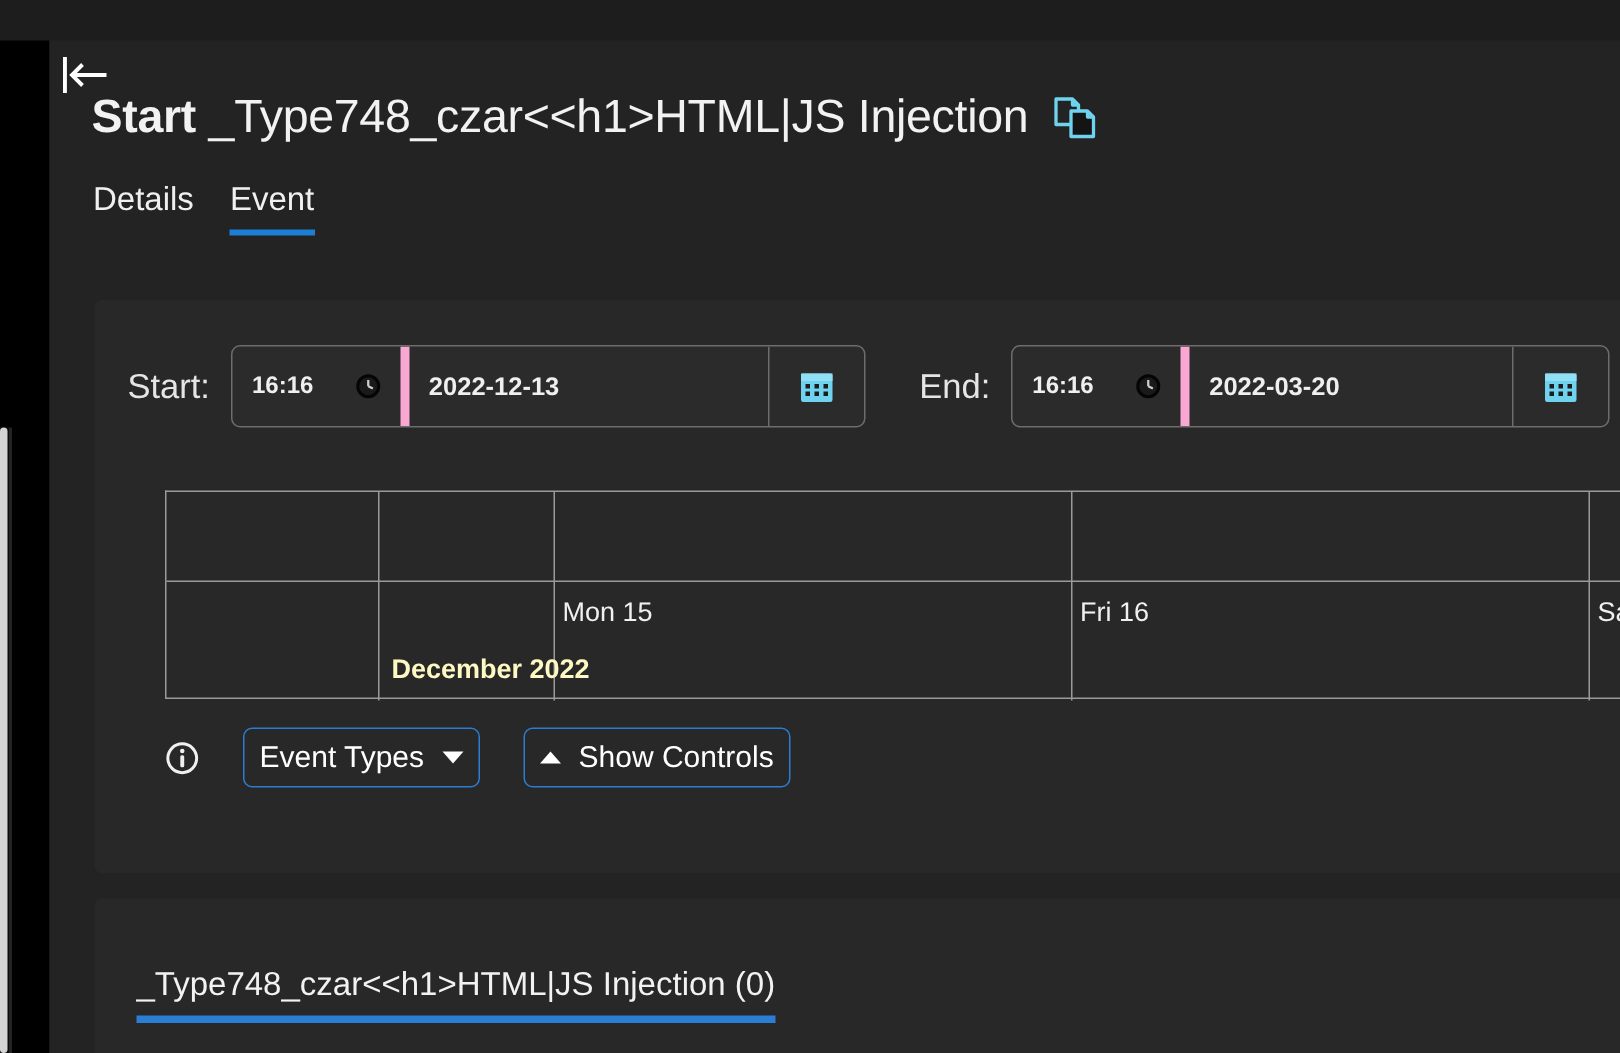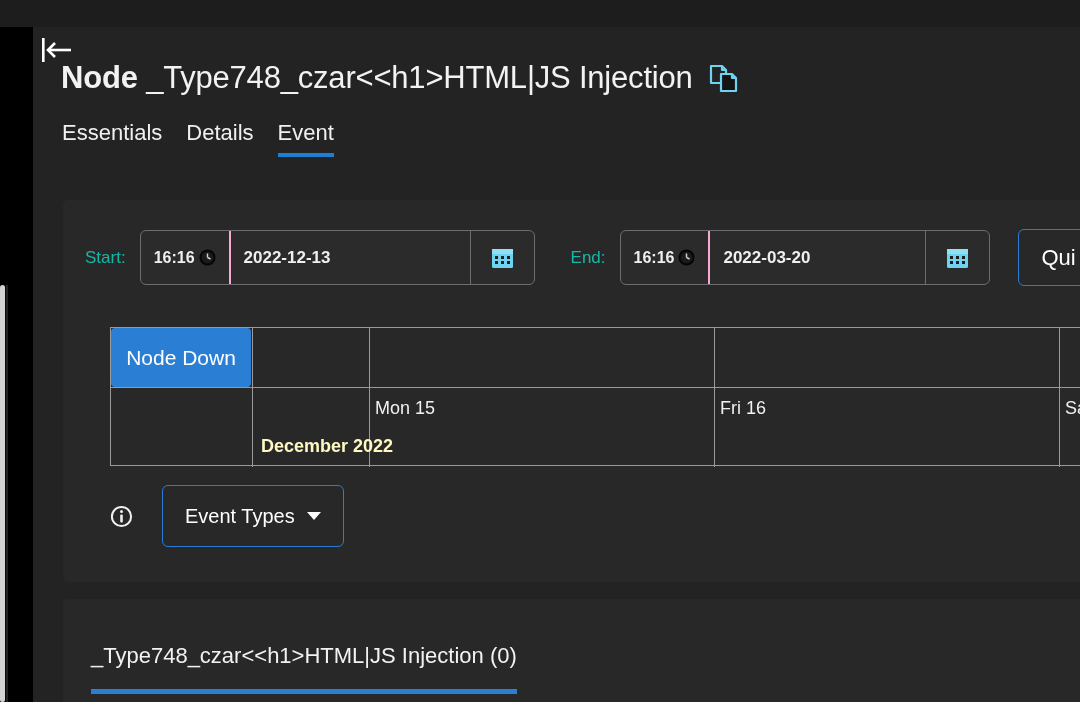--- a/index.html
+++ b/index.html
@@ -74,30 +74,30 @@
   .card {
     position: absolute; left: 30px; top: 173px; width: 1030px; height: 382px;
     background: #282828; border-radius: 5px;
   }
 
   .range-row {
     position: absolute; left: 22px; top: 29px;
     display: flex; align-items: center; gap: 0px; white-space: nowrap;
   }
   .range-label {
-    font-size: 17px; color: #14b8a6; margin-right: 14px;
+    font-size: 23px; color: #e5e5e5; margin-right: 14px;
   }
   .datefield {
     display: flex; align-items: stretch; height: 55px;
     border: 1px solid #6d6d6d; border-radius: 6px; overflow: hidden;
     background: #2b2b2b;
   }
   .df-time {
-    display: flex; align-items: center; gap: 4px;
-    padding: 0 13px; border-right: 2px solid #f9a8d4;
+    display: flex; align-items: center; gap: 28px;
+    padding: 0 13px; border-right: 6px solid #f9a8d4;
     font-size: 16px; color: #efefef; font-weight: 700;
   }
   .df-date {
     display: flex; align-items: center;
     padding: 0 13px; border-right: 1px solid #6d6d6d;
     font-size: 17px; color: #efefef; font-weight: 700;
     min-width: 240px;
   }
   .df-date.wide { min-width: 216px; }
   .df-cal {
@@ -162,38 +162,38 @@
   }
   .tg-btn {
     display: flex; align-items: center; justify-content: center;
     padding: 0 22px; font-size: 20px; cursor: pointer;
   }
   .tg-btn.on { background: #2a7fd4; color: #ffffff; }
   .tg-btn.off { background: #7b7b7b; color: #ffffff; }
 
   .ctl-btn {
     display: flex; align-items: center; justify-content: center; gap: 12px;
-    height: 62px; padding: 0 22px; margin-left: 29px;
+    height: 40px; padding: 0 10px; margin-left: 29px;
     border: 1px solid #2b7cd3; border-radius: 6px;
     background: #282828; color: #ffffff; font-size: 20px; cursor: pointer;
   }
   .caret-d { width: 0; height: 0; border-left: 7px solid transparent;
              border-right: 7px solid transparent; border-top: 8px solid #ffffff; }
   .caret-u { width: 0; height: 0; border-left: 7px solid transparent;
              border-right: 7px solid transparent; border-bottom: 8px solid #ffffff; }
 
   
   .card2 {
     position: absolute; left: 30px; top: 572px; width: 1030px; height: 130px;
     background: #282828; border-radius: 5px;
   }
   .bottom-tab {
     position: absolute; left: 28px; top: 44px;
     font-size: 22px; color: #f2f2f2;
-    padding-bottom: 20px; border-bottom: 5px solid #2a7fd4;
+    padding-bottom: 8px; border-bottom: 5px solid #2a7fd4;
     white-space: nowrap; cursor: pointer;
   }
 </style>
 </head>
 <body>
 
 <div id="root">
 
   <div class="top-strip"></div>
   <div class="far-left-black"></div>
@@ -206,35 +206,34 @@
     <div class="back-arrow">
       <svg viewBox="0 0 40 30" width="40" height="30" aria-hidden="true">
         <rect x="4" y="3" width="2.6" height="24" fill="#ffffff"></rect>
         <line x1="10" y1="15" x2="33" y2="15" stroke="#ffffff" stroke-width="2.6"></line>
         <polyline points="17,8 10,15 17,22" fill="none" stroke="#ffffff" stroke-width="2.6"></polyline>
       </svg>
     </div>
 
     <div class="title-row">
       <div class="title-text">
-        <span class="strong">Node</span>
+        <span class="strong">Start</span>
         <span>_Type748_czar&lt;&lt;h1&gt;HTML|JS Injection</span>
       </div>
       <span class="copy-icon">
         <svg viewBox="0 0 34 34" width="34" height="34" aria-hidden="true">
           <path d="M4 5 h11 l4 4 v13 h-15 z" fill="none" stroke="#6fd3ef" stroke-width="2.2" stroke-linejoin="round"></path>
           <path d="M15 5 v4 h4" fill="none" stroke="#6fd3ef" stroke-width="2.2" stroke-linejoin="round"></path>
           <path d="M14 13 h11 l4 4 v13 h-15 z" fill="#141414" stroke="#6fd3ef" stroke-width="2.2" stroke-linejoin="round"></path>
           <path d="M25 13 v4 h4" fill="none" stroke="#6fd3ef" stroke-width="2.2" stroke-linejoin="round"></path>
         </svg>
       </span>
     </div>
 
     <div class="tabs">
-      <div class="tab">Essentials</div>
       <div class="tab">Details</div>
       <div class="tab active">Event</div>
     </div>
 
     <div class="card">
 
       <div class="range-row">
 
         <span class="range-label">Start:</span>
 
@@ -303,21 +302,20 @@
 
         <span class="gap-sm"></span>
         <div class="quick-btn">Qui</div>
 
       </div>
 
       <div class="timeline">
         <div class="tl-upper"></div>
         <div class="tl-lower"></div>
 
-        <div class="lane-label">Node Down</div>
 
         <div class="vline full" style="left:141px"></div>
         <div class="vline full" style="left:258px"></div>
         <div class="vline full" style="left:603px"></div>
         <div class="vline full" style="left:948px"></div>
 
         <div class="day-label" style="left:264px">Mon 15</div>
         <div class="day-label" style="left:609px">Fri 16</div>
         <div class="day-label" style="left:954px">Sat 17</div>
 
@@ -332,20 +330,24 @@
             <rect x="10.2" y="9.5" width="2.6" height="8" rx="1" fill="#f0f0f0"></rect>
           </svg>
         </span>
 
 
         <div class="ctl-btn">
           <span>Event Types</span>
           <span class="caret-d"></span>
         </div>
 
+        <div class="ctl-btn">
+          <span class="caret-u"></span>
+          <span>Show Controls</span>
+        </div>
       </div>
 
     </div>
 
     <div class="card2">
       <div class="bottom-tab">_Type748_czar&lt;&lt;h1&gt;HTML|JS Injection (0)</div>
 
     </div>
 
   </div>

